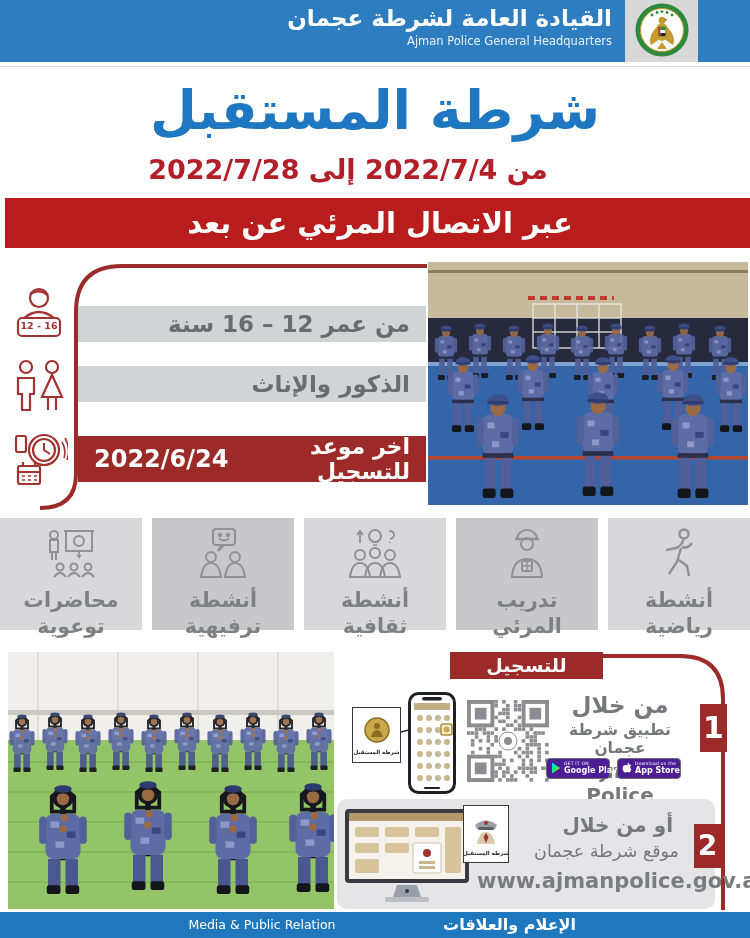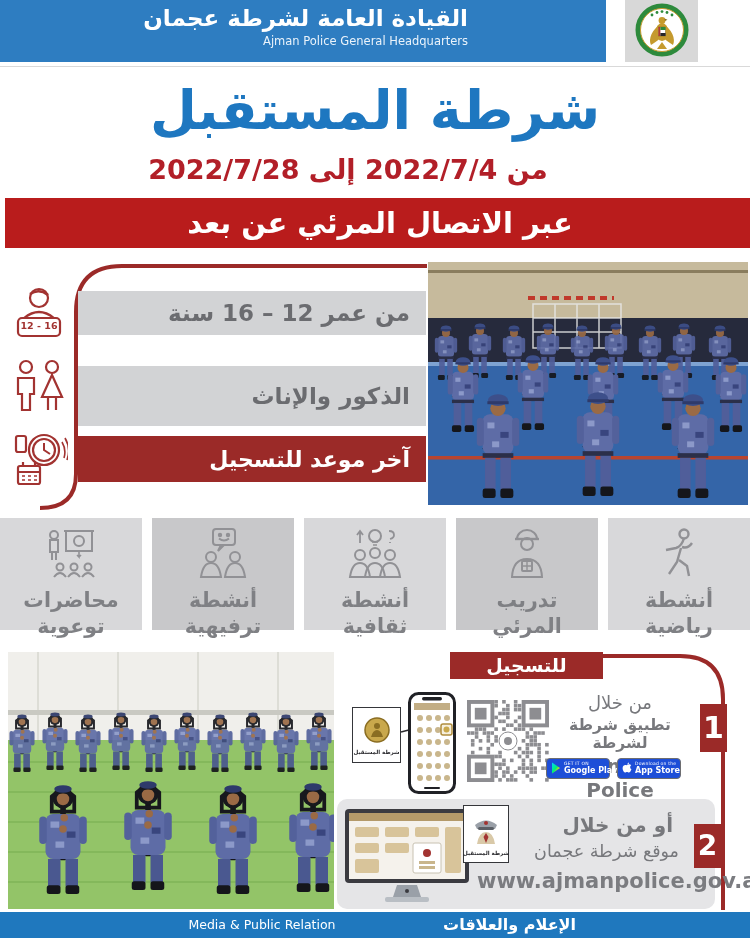--- a/index.html
+++ b/index.html
@@ -1,20 +1,20 @@
 <!DOCTYPE html>
 <html><head>
 <meta charset="utf-8">
 <style>
   html,body{margin:0;padding:0;background:#ffffff;}
   .page{position:relative;width:750px;height:938px;background:#ffffff;overflow:hidden;
         font-family:"DejaVu Sans", sans-serif;}
 
   
-  .header{position:absolute;left:0;top:0;width:606px;height:62px;background:#2e7dc1;}
+  .header{position:absolute;left:0;top:0;width:750px;height:62px;background:#2e7dc1;}
   .brand{position:absolute;right:138px;top:5px;text-align:right;color:#ffffff;}
   .brand-ar{font-size:23px;font-weight:bold;line-height:26px;}
   .brand-en{font-size:11.5px;line-height:14px;color:#eaf3fb;margin-top:3px;}
   .emblem-panel{position:absolute;left:625px;top:0;width:73px;height:62px;background:#d8d8d8;
                 display:flex;align-items:center;justify-content:center;}
   .header-divider{position:absolute;left:0;top:66px;width:750px;height:1px;background:#d9d9d9;}
 
   
   .title{position:absolute;left:0;top:70px;width:750px;height:80px;text-align:center;
          font-size:54px;font-weight:bold;color:#1e77c0;line-height:82px;}
@@ -45,25 +45,25 @@
 
   
   .bottom{position:absolute;left:0;top:652px;width:611px;height:260px;}
   .bottom-overlay{position:absolute;left:0;top:0;pointer-events:none;}
   .reg-title{position:absolute;left:450px;top:0;width:153px;height:27px;background:#9b2a28;
              color:#fff;font-size:19px;font-weight:bold;text-align:center;line-height:27px;direction:rtl;}
   .callout{position:absolute;background:#ffffff;border:1.5px solid #35363a;box-sizing:border-box;
            display:flex;flex-direction:column;align-items:center;justify-content:center;}
   .callout-label{font-size:5.5px;font-weight:bold;color:#26262a;margin-top:1px;direction:rtl;white-space:nowrap;}
   .step1-text{position:absolute;left:552px;top:40px;width:136px;text-align:center;color:#77787c;}
-  .s1-l1{font-size:18px;font-weight:normal;direction:rtl;}
+  .s1-l1{font-size:23px;font-weight:bold;direction:rtl;}
   .s1-l2{font-size:15.5px;font-weight:bold;direction:rtl;margin-top:3px;}
   .s1-l3{font-size:20px;font-weight:bold;margin-top:2px;}
   .store-badges{position:absolute;left:546px;top:106px;display:flex;gap:7px;}
-  .store-badge{width:64px;height:21px;background:#1d4ed8;border:1px solid #6d6d70;border-radius:4px;
+  .store-badge{width:64px;height:21px;background:#4c1d95;border:1px solid #6d6d70;border-radius:4px;
                display:flex;align-items:center;padding:0 4px;box-sizing:border-box;color:#fff;}
   .store-txt{margin-left:3px;line-height:1;}
   .store-top{font-size:4.5px;letter-spacing:.2px;}
   .store-name{font-size:8px;font-weight:bold;margin-top:1px;white-space:nowrap;}
   .num-badge{position:absolute;background:#9b2a28;color:#ffffff;font-weight:bold;text-align:center;}
   .num-1{left:700px;top:52px;width:27px;height:48px;font-size:30px;line-height:48px;}
   .num-2{left:694px;top:172px;width:27px;height:44px;font-size:28px;line-height:44px;}
   .step2-panel{position:absolute;left:337px;top:147px;width:378px;height:110px;background:#e5e5e7;border-radius:10px;}
   .s2-l1{position:absolute;right:42px;top:14px;font-size:20px;font-weight:bold;color:#77787c;direction:rtl;}
   .s2-l2{position:absolute;right:36px;top:42px;font-size:17.5px;font-weight:normal;color:#77787c;direction:rtl;}
@@ -152,28 +152,29 @@
         <circle cx="34" cy="22" r="11"></circle>
         <path d="M34,15 v7 l6,4" stroke-width="2"></path>
         <path d="M52,14 a20,20 0 0 1 2,16 M55,10 a26,26 0 0 1 2,22" stroke-width="1.6"></path>
         <rect x="6" y="8" width="10" height="16" rx="2"></rect>
         <rect x="8" y="38" width="22" height="18" rx="2" fill="#ffffff"></rect>
         <path d="M8,44 h22 M13,38 v-4 M25,38 v-4"></path>
         <path d="M12,48 h3 M18,48 h3 M24,48 h3 M12,52 h3 M18,52 h3 M24,52 h3" stroke-width="1.4"></path>
       </svg>
     </div>
 
-    <div class="band" style="top:33px;height:44px;padding-left:40px;">
+    <div class="band" style="top:48px;height:36px;padding-left:40px;">
       <span>من عمر 12 – 16 سنة</span>
     </div>
-    <div class="band" style="top:108px;height:60px;">
+    <div class="band" style="top:108px;height:36px;">
       <span>الذكور والإناث</span>
     </div>
     <div class="band red" style="top:178px;height:46px;">
       <span>آخر موعد للتسجيل</span>
+      <span class="date-val">2022/6/24</span>
     </div>
 
     <div class="photo-frame" style="left:428px;top:4px;width:320px;height:243px;">
       <svg width="320" height="243" viewBox="0 0 320 243">
         <defs>
           <g id="cm">
             <path d="M-11,-40 L9,-66" stroke="#1c1d24" stroke-width="5.5"></path>
             <rect x="-13" y="-71" width="26" height="34" rx="6" fill="#5e6ca6"></rect>
             <rect x="-9" y="-64" width="6" height="5" fill="#8c99c9"></rect>
             <rect x="2" y="-56" width="7" height="5" fill="#39457e"></rect>
@@ -577,21 +578,21 @@
           <rect x="0" y="54.666666666666664" width="27.333333333333332" height="27.333333333333332" fill="#8d8d91"></rect>
           <rect x="3.9047619047619047" y="58.57142857142857" width="19.523809523809522" height="19.523809523809522" fill="#fff"></rect>
           <rect x="7.809523809523809" y="62.476190476190474" width="11.714285714285714" height="11.714285714285714" fill="#8d8d91"></rect>
           <circle cx="41" cy="41" r="9" fill="#fff" stroke="#8d8d91"></circle>
           <circle cx="41" cy="41" r="4" fill="#8d8d91"></circle>
         </svg>
     </div>
 
     <div class="step1-text">
       <div class="s1-l1">من خلال</div>
-      <div class="s1-l2">تطبيق شرطة لشرطة</div>
+      <div class="s1-l2">تطبيق شرطة عجمان</div>
       <div class="s1-l3">Ajman Police</div>
     </div>
 
     <div class="store-badges">
       <div class="store-badge">
         <span>
           <svg width="10" height="12" viewBox="0 0 10 12">
             <defs>
                 <linearGradient id="gp" x1="0" y1="0" x2="1" y2="1">
               <stop offset="0" stop-color="#00d7fe"></stop>

